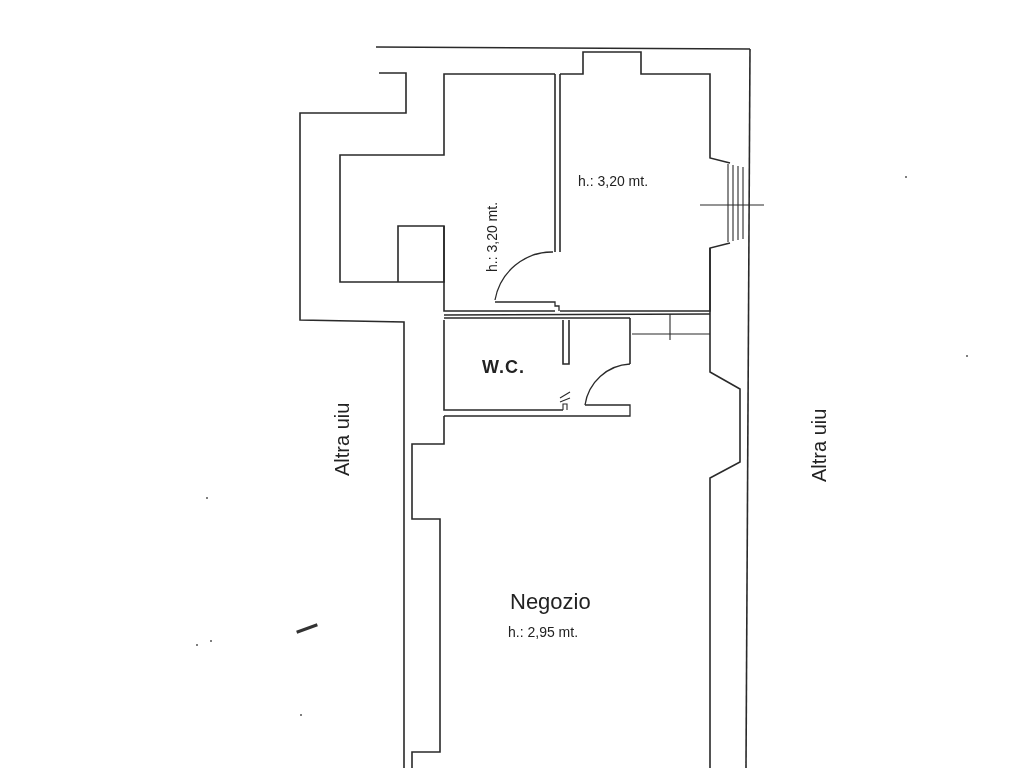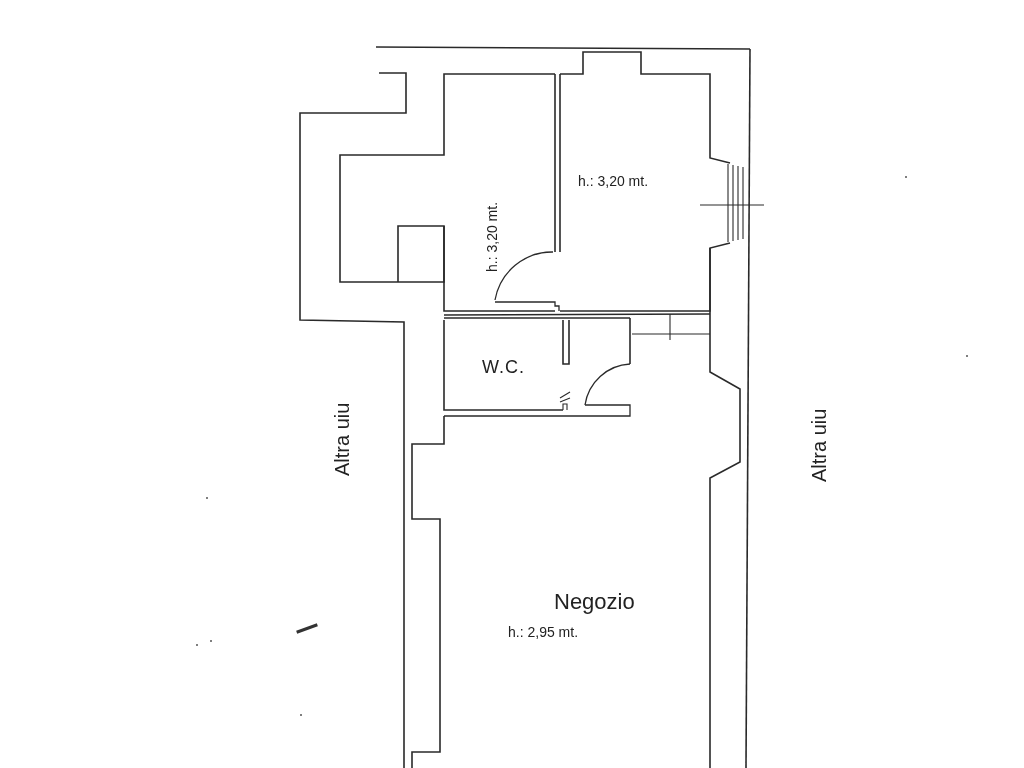--- a/index.html
+++ b/index.html
@@ -4,21 +4,21 @@
 <style>
   html, body { margin: 0; padding: 0; background: #ffffff; }
   body { width: 1024px; height: 768px; overflow: hidden; position: relative; font-family: "Liberation Sans", sans-serif; }
   #plan { position: absolute; left: 0; top: 0; width: 1024px; height: 768px; }
   .wall { fill: none; stroke: #2a2a2a; stroke-width: 1.6; stroke-linejoin: miter; }
   .thin { fill: none; stroke: #2a2a2a; stroke-width: 1.1; }
   .door { fill: none; stroke: #2a2a2a; stroke-width: 1.3; }
   .lbl { position: absolute; color: #222; white-space: nowrap; }
   .room-name { font-size: 22px; }
   .height { font-size: 14px; }
-  .wc { font-size: 18px; font-weight: normal; letter-spacing: 1px; }
+  .wc { font-size: 18px; font-weight: bold; letter-spacing: 1px; }
   .side { font-size: 20px; }
   .rot { transform-origin: 0 0; transform: rotate(-90deg); }
   .speck { position: absolute; width: 2px; height: 2px; background: #555; border-radius: 1px; }
 </style>
 </head>
 <body>
 
 <svg id="plan" viewBox="0 0 1024 768" xmlns="http://www.w3.org/2000/svg">
 
   <line class="wall" x1="376" y1="47" x2="750" y2="49"></line>
@@ -61,21 +61,21 @@
 
   <polyline class="wall" points="710,248 710,372 740,389 740,462 710,478 710,768"></polyline>
 </svg>
 
 <div class="lbl height rot" style="left:484px; top:272px;">h.: 3,20 mt.</div>
 
 <div class="lbl height" style="left:578px; top:173px;">h.: 3,20 mt.</div>
 
 <div class="lbl wc" style="left:482px; top:357px;">W.C.</div>
 
-<div class="lbl room-name" style="left:510px; top:589px;margin-left:44px;">Negozio</div>
+<div class="lbl room-name" style="left:510px; top:589px;">Negozio</div>
 
 <div class="lbl height" style="left:508px; top:624px;text-align:center;">h.: 2,95 mt.</div>
 
 <div class="lbl side rot" style="left:331px; top:476px;">Altra uiu</div>
 
 <div class="lbl side rot" style="left:808px; top:482px;">Altra uiu</div>
 
 <div class="speck" style="left:196px; top:644px;"></div>
 <div class="speck" style="left:210px; top:640px;"></div>
 <div class="speck" style="left:300px; top:714px;"></div>

